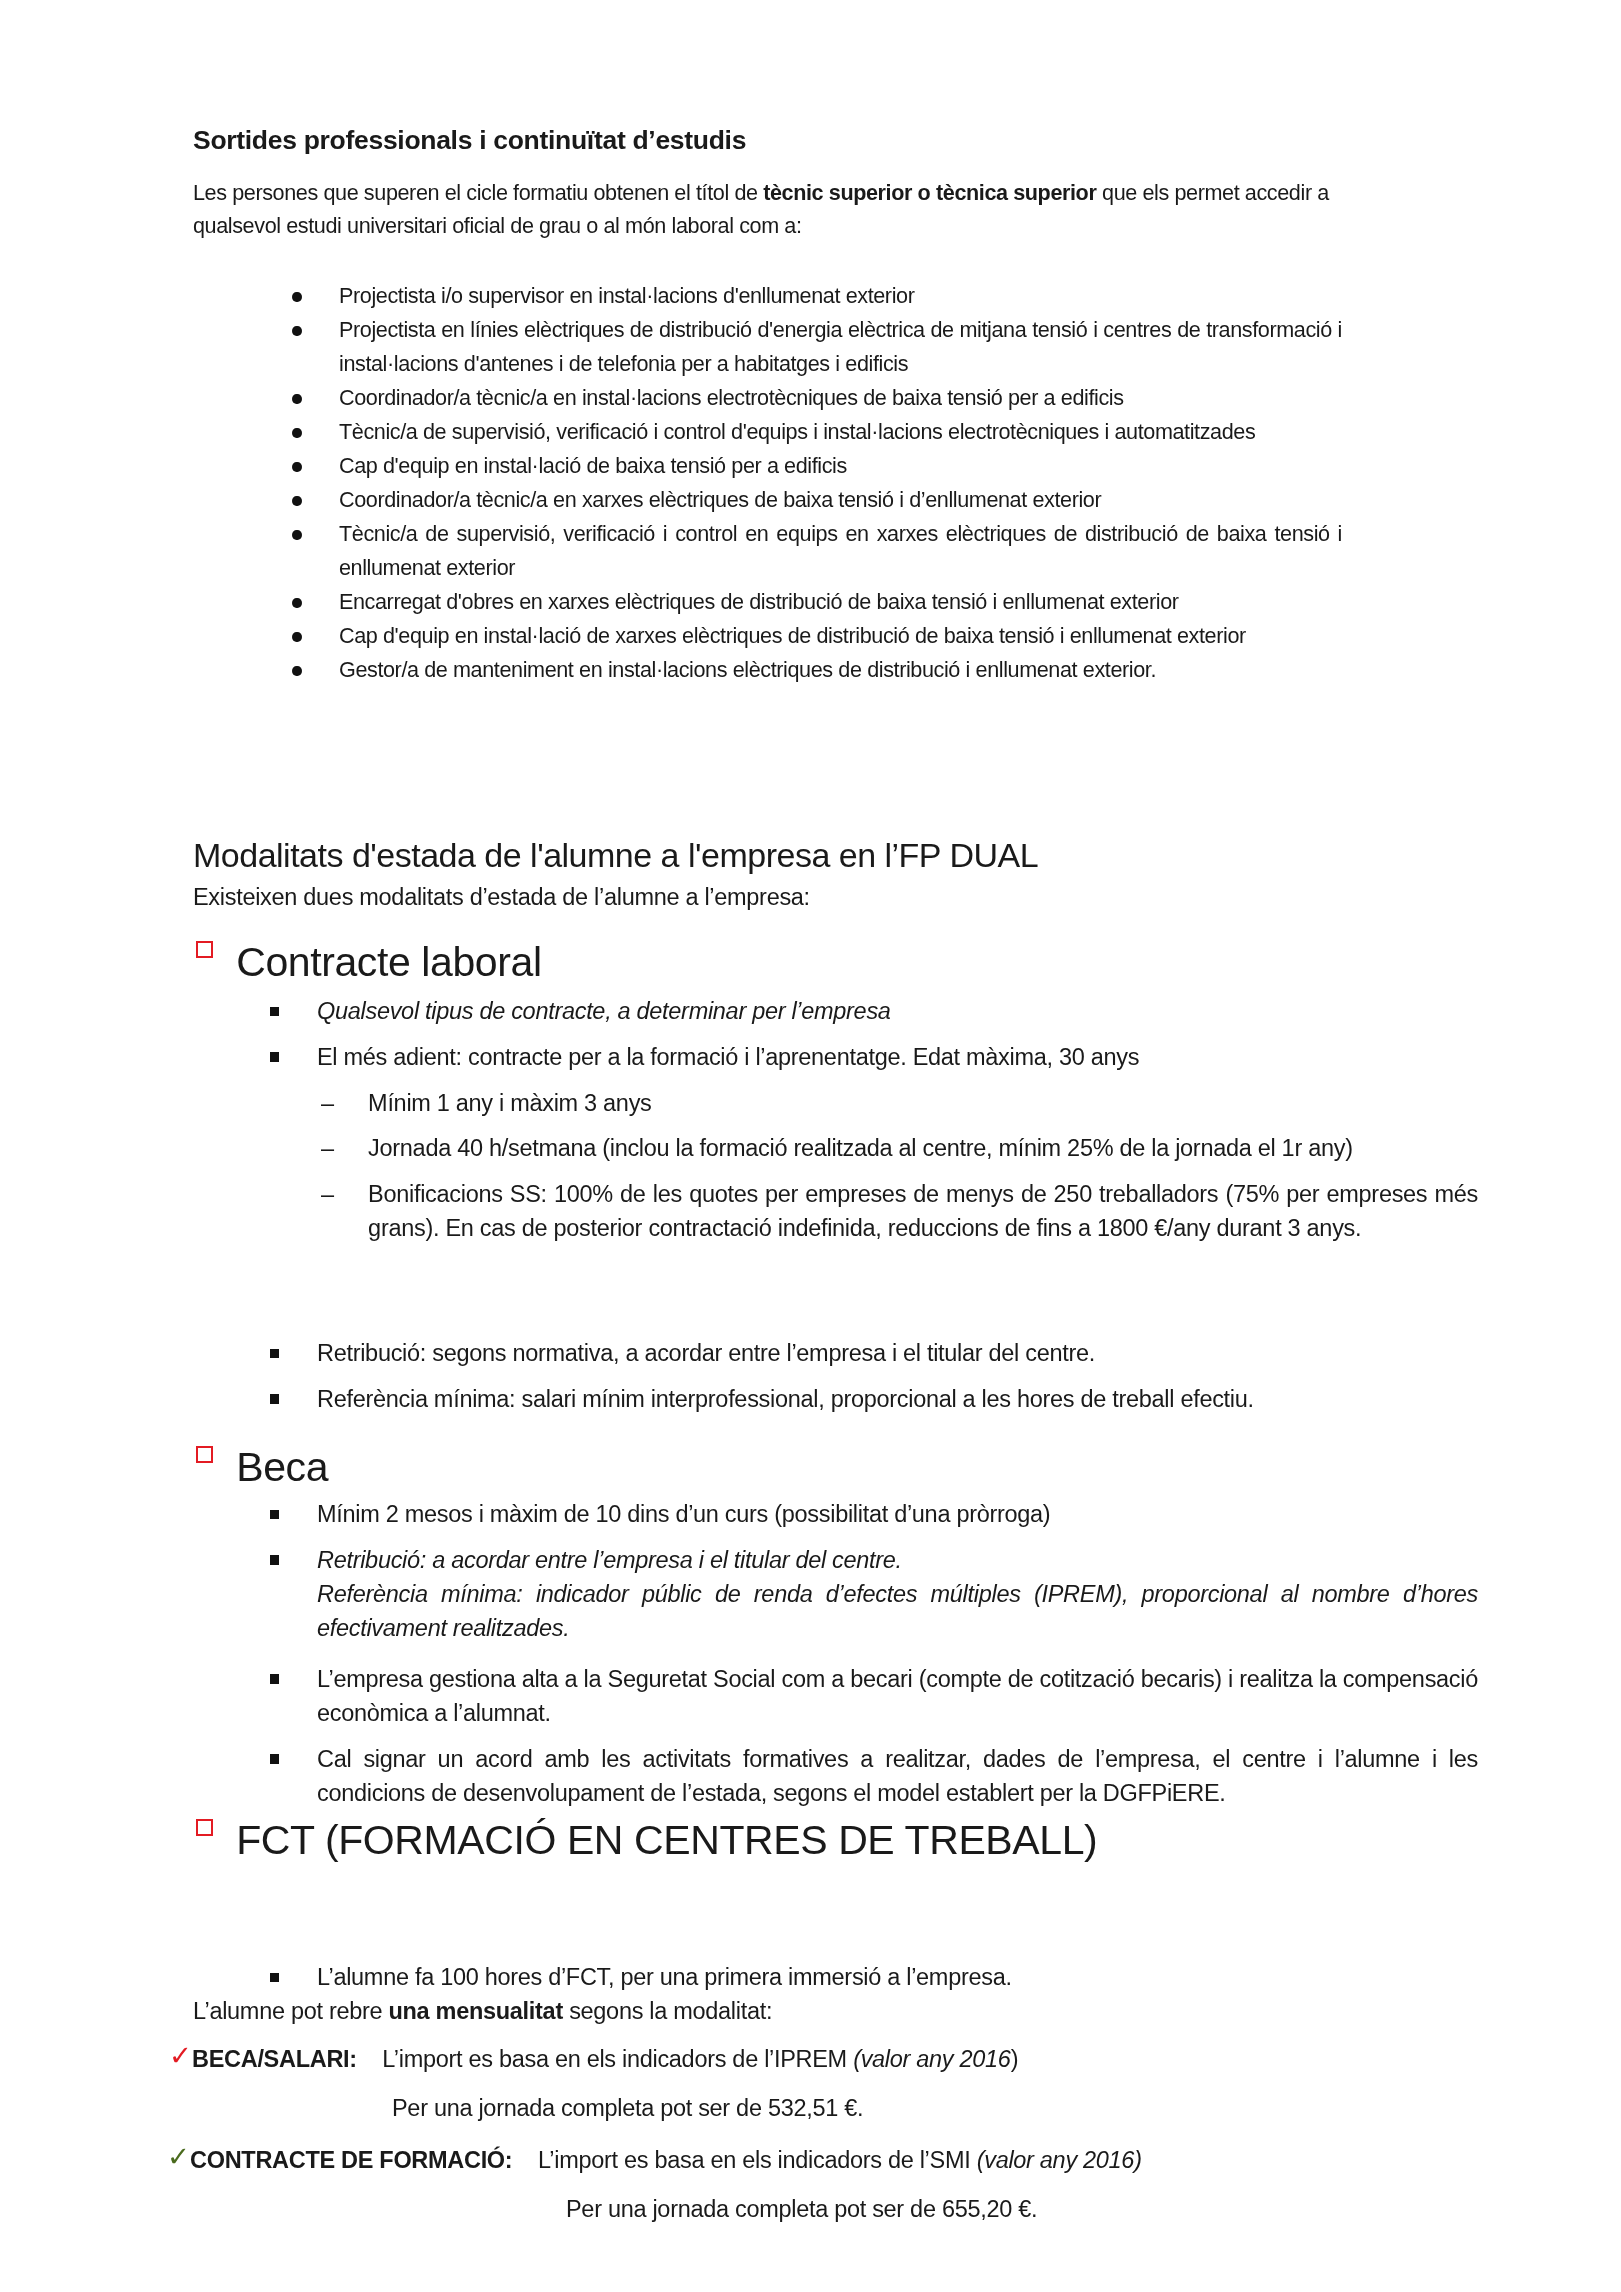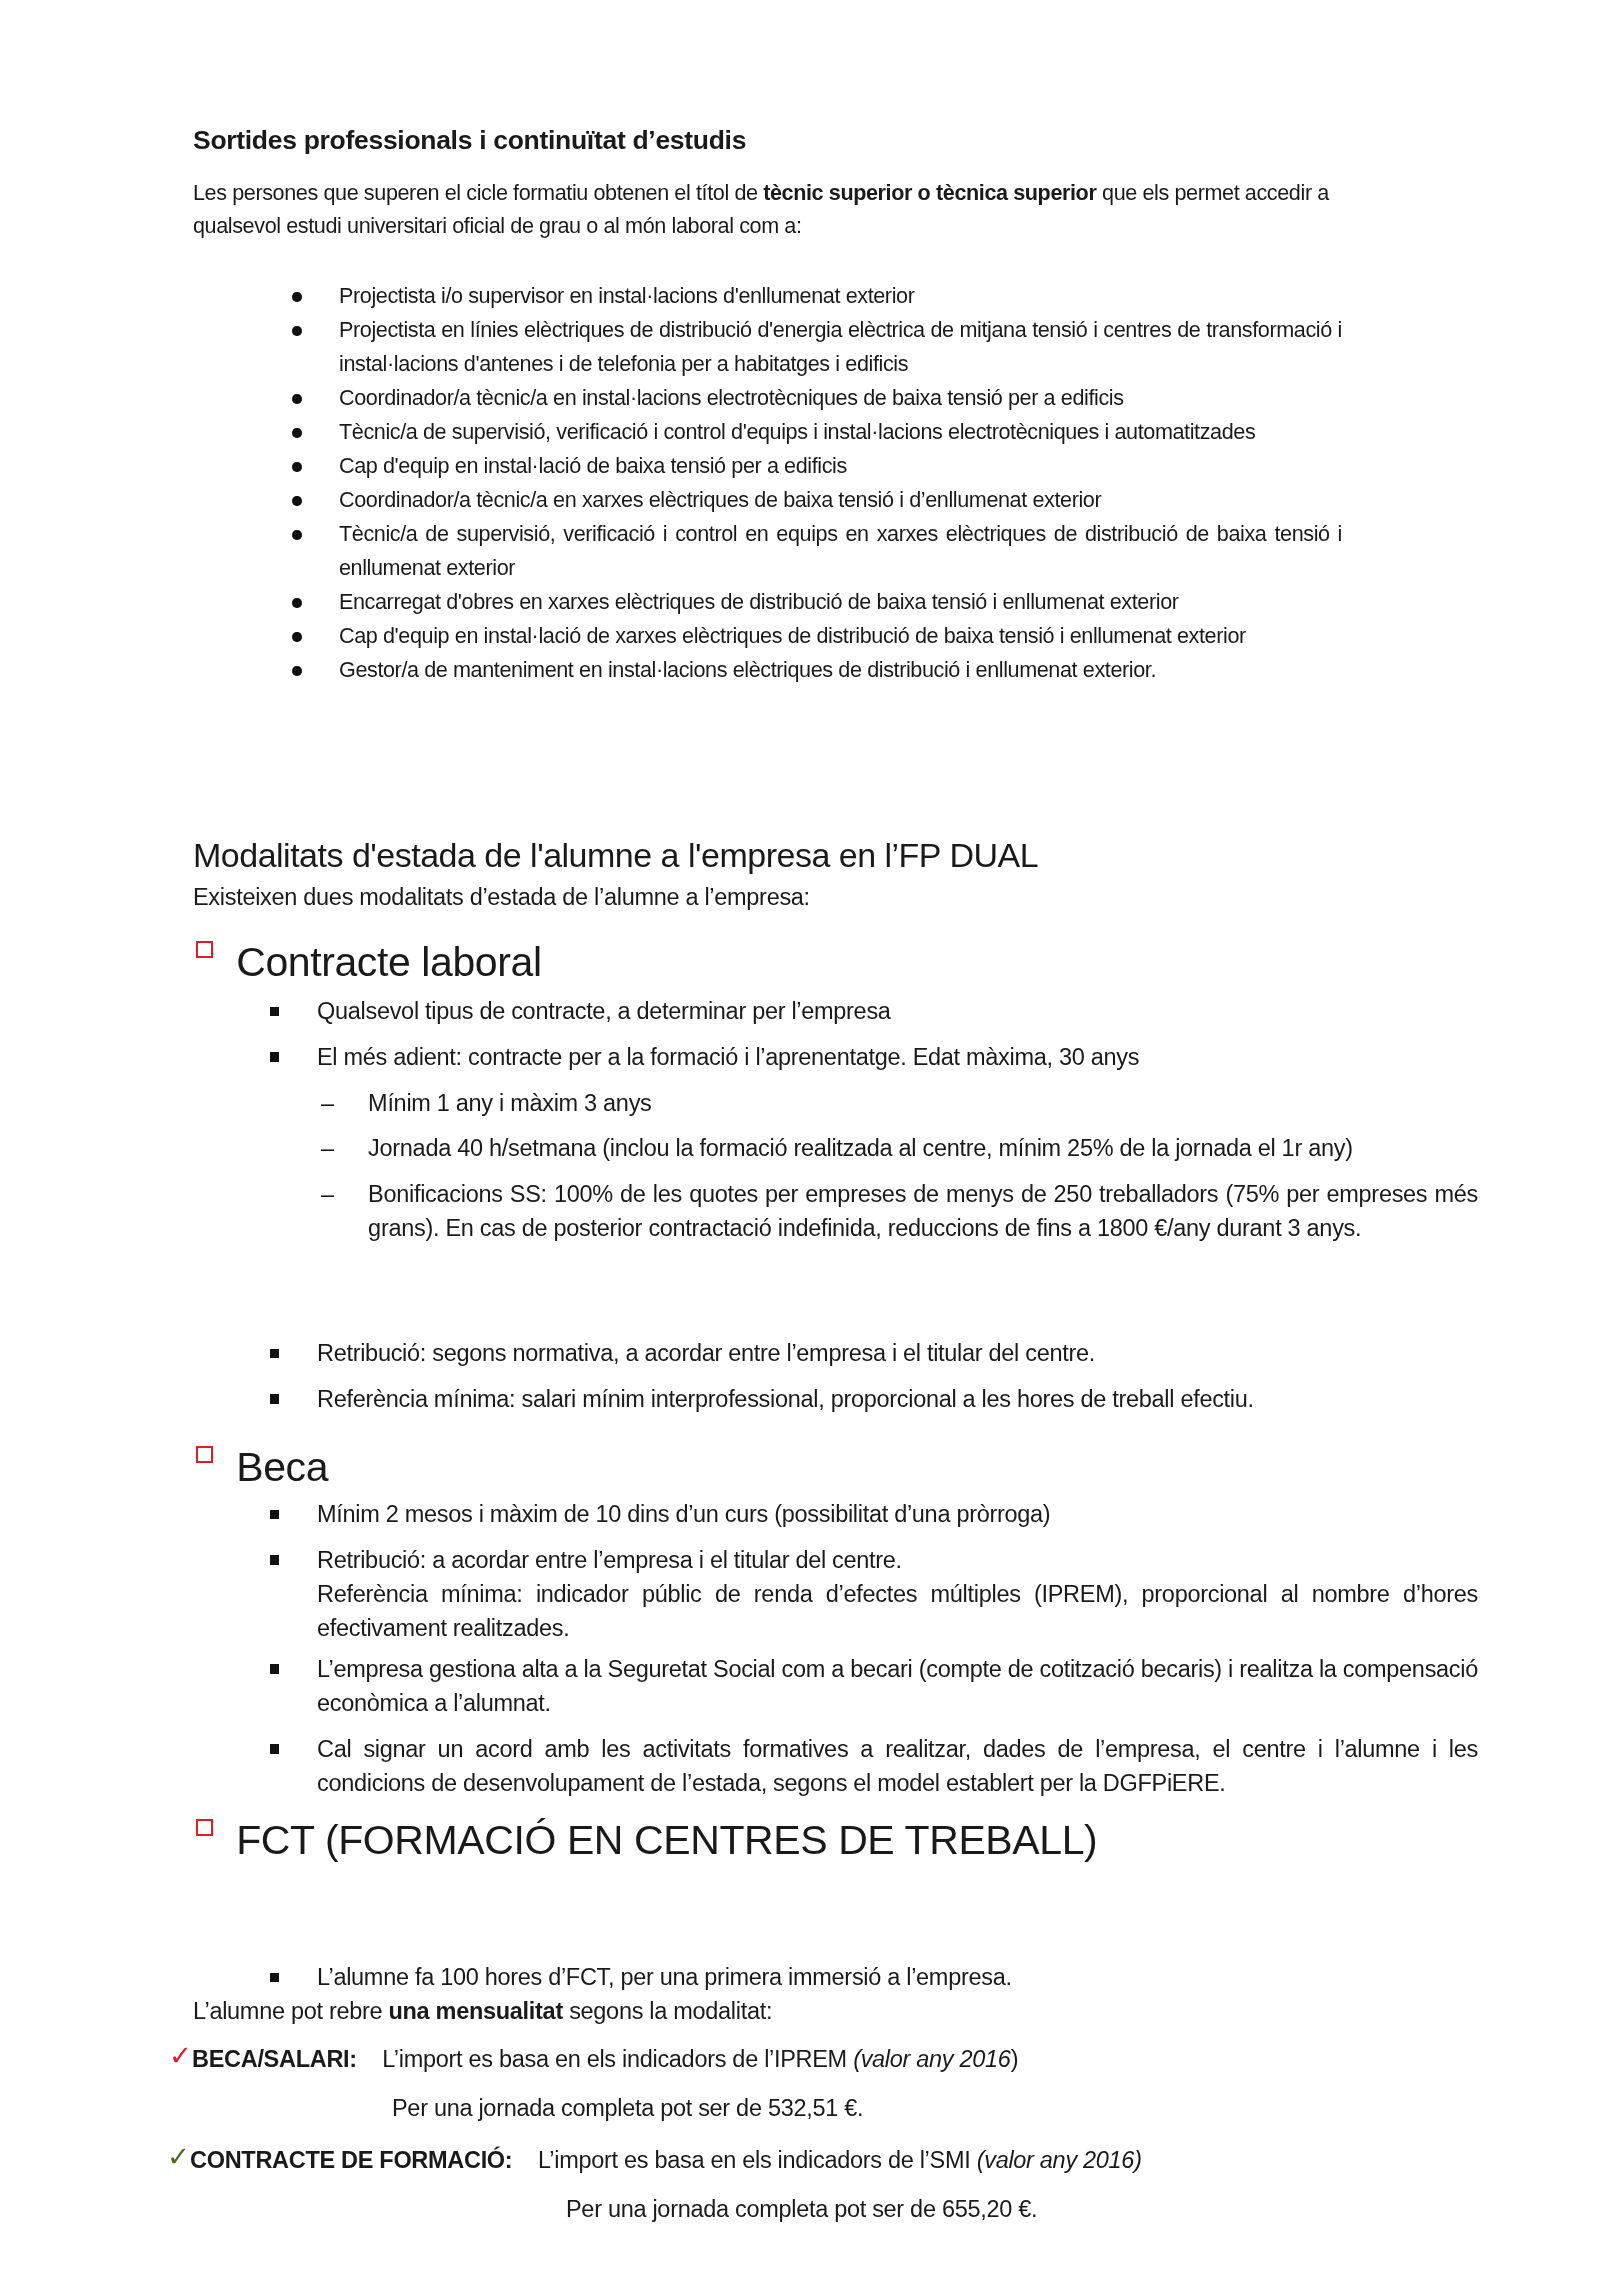--- a/index.html
+++ b/index.html
@@ -157,21 +157,21 @@
 
   <div class="abs h-modalitats">Modalitats d'estada de l'alumne a l'empresa en l’FP DUAL</div>
   <div class="abs existeixen">Existeixen dues modalitats d’estada de l’alumne a l’empresa:</div>
 
   <div class="abs h-option" style="left:196px; top:939px;">
     <span class="redbox"></span>
     <span>Contracte laboral</span>
   </div>
 
   <ul class="abs sq-list" style="left:270px; top:994px; width:1208px;">
-    <li style="margin-bottom:11.8px;"><span class="sq"></span><span>Qualsevol tipus de contracte, a determinar per l’empresa</span></li>
+    <li style="margin-bottom:11.8px;font-style:italic;"><span class="sq"></span><span>Qualsevol tipus de contracte, a determinar per l’empresa</span></li>
     <li style="margin-bottom:18px;"><span class="sq"></span><span>El més adient: contracte per a la formació i l’aprenentatge. Edat màxima, 30 anys</span>
       <ul class="dash-list" style="margin-top:11.8px; margin-left:-3.9px;">
         <li style="margin-bottom:11.8px;"><span class="dash">–</span><span>Mínim 1 any i màxim 3 anys</span></li>
         <li style="margin-bottom:11.8px;"><span class="dash">–</span><span>Jornada 40 h/setmana (inclou la formació realitzada al centre, mínim 25% de la jornada el 1r any)</span></li>
         <li><span class="dash">–</span><span>Bonificacions SS: 100% de les quotes per empreses de menys de 250 treballadors (75% per empreses més grans). En cas de posterior contractació indefinida, reduccions de fins a 1800 €/any durant 3 anys.</span></li>
       </ul>
     </li>
   </ul>
 
   <ul class="abs sq-list" style="left:270px; top:1336px; width:1208px;">
@@ -179,21 +179,21 @@
     <li><span class="sq"></span><span>Referència mínima: salari mínim interprofessional, proporcional a les hores de treball efectiu.</span></li>
   </ul>
 
   <div class="abs h-option" style="left:196px; top:1444px;">
     <span class="redbox"></span>
     <span>Beca</span>
   </div>
 
   <ul class="abs sq-list" style="left:270px; top:1497px; width:1208px;">
     <li style="margin-bottom:11.8px;"><span class="sq"></span><span>Mínim 2 mesos i màxim de 10 dins d’un curs (possibilitat d’una pròrroga)</span></li>
-    <li style="margin-bottom:7px;"><span class="sq"></span><span>Retribució: a acordar entre l’empresa i el titular del centre.</span><br><span>Referència mínima: indicador públic de renda d’efectes múltiples (IPREM), proporcional al nombre d’hores efectivament realitzades.</span></li>
+    <li style="margin-bottom:17px;font-style:italic;"><span class="sq"></span><span>Retribució: a acordar entre l’empresa i el titular del centre.</span><br><span>Referència mínima: indicador públic de renda d’efectes múltiples (IPREM), proporcional al nombre d’hores efectivament realitzades.</span></li>
     <li style="margin-bottom:11.8px;"><span class="sq"></span><span>L’empresa gestiona alta a la Seguretat Social com a becari (compte de cotització becaris) i realitza la compensació econòmica a l’alumnat.</span></li>
     <li><span class="sq"></span><span>Cal signar un acord amb les activitats formatives a realitzar, dades de l’empresa, el centre i l’alumne i les condicions de desenvolupament de l’estada, segons el model establert per la DGFPiERE.</span></li>
   </ul>
 
   <div class="abs h-option" style="left:196px; top:1817px;">
     <span class="redbox"></span>
     <span>FCT (FORMACIÓ EN CENTRES DE TREBALL)</span>
   </div>
 
   <ul class="abs sq-list" style="left:270px; top:1944px; width:1208px;margin-top:16px;">

